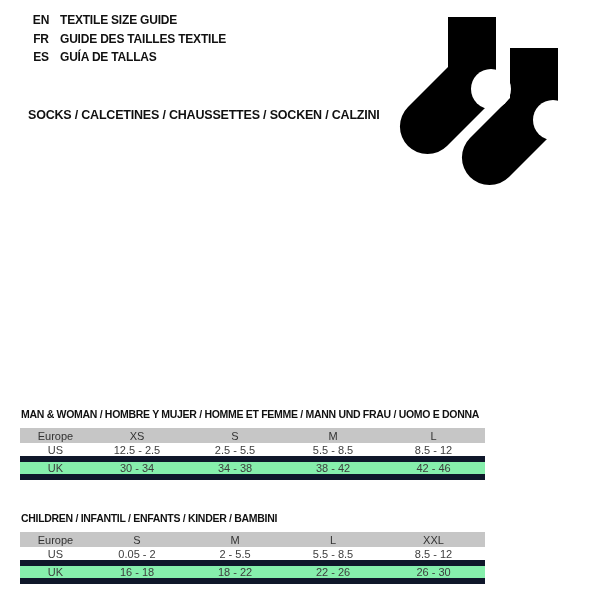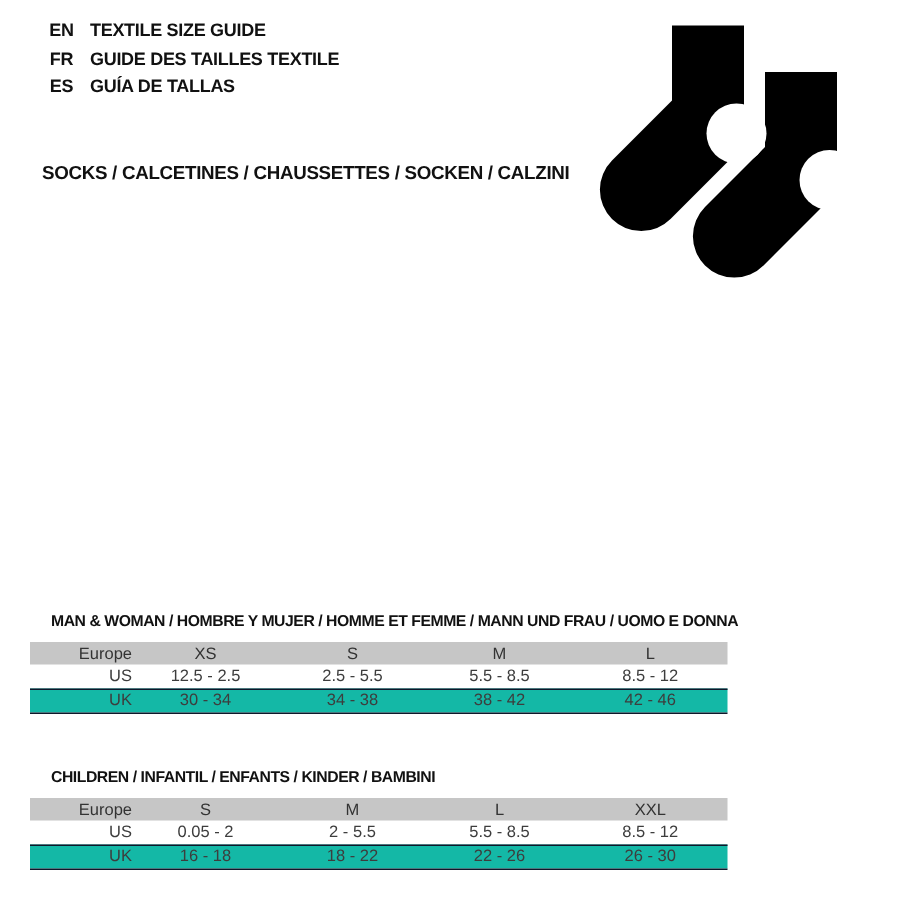--- a/index.html
+++ b/index.html
@@ -50,21 +50,21 @@
   
   .socks-icon {
     position: absolute;
     left: 398px; top: 15px;
     width: 180px; height: 176px;
   }
 
   
   .table-title {
     position: absolute;
-    left: 34px;
+    left: 21px;
     font-size: 10.5px;
     font-weight: bold;
     letter-spacing: -0.3px;
     color: #111111;
     white-space: nowrap;
   }
   #table1-title { top: 408px; }
   #table2-title { top: 512px; }
 
   table.size-table {
@@ -92,25 +92,25 @@
     white-space: nowrap;
   }
   .size-table thead tr { height: 15px; }
   .size-table tbody tr { height: 16px; }
 
   .size-table thead tr {
     background: #c6c6c6;
   }
   .size-table thead th { color: #333333; }
   .size-table th.region-col, .size-table td.region-col {
-    text-align: right;
+    text-align: center;
     padding-left: 3px;
   }
-  .size-table tbody tr { border-bottom: 1px solid #0f172a; }
-  .size-table tbody tr.row-alt { background: #14b8a6; }
+  .size-table tbody tr { border-bottom: 6px solid #0f172a; }
+  .size-table tbody tr.row-alt { background: #86efac; }
 </style>
 </head>
 <body>
 
 <div class="lang-block">
   <div class="lang-row">
     <span class="lang-code">EN</span>
     <span class="lang-label">TEXTILE SIZE GUIDE</span>
   </div>
   <div class="lang-row">

